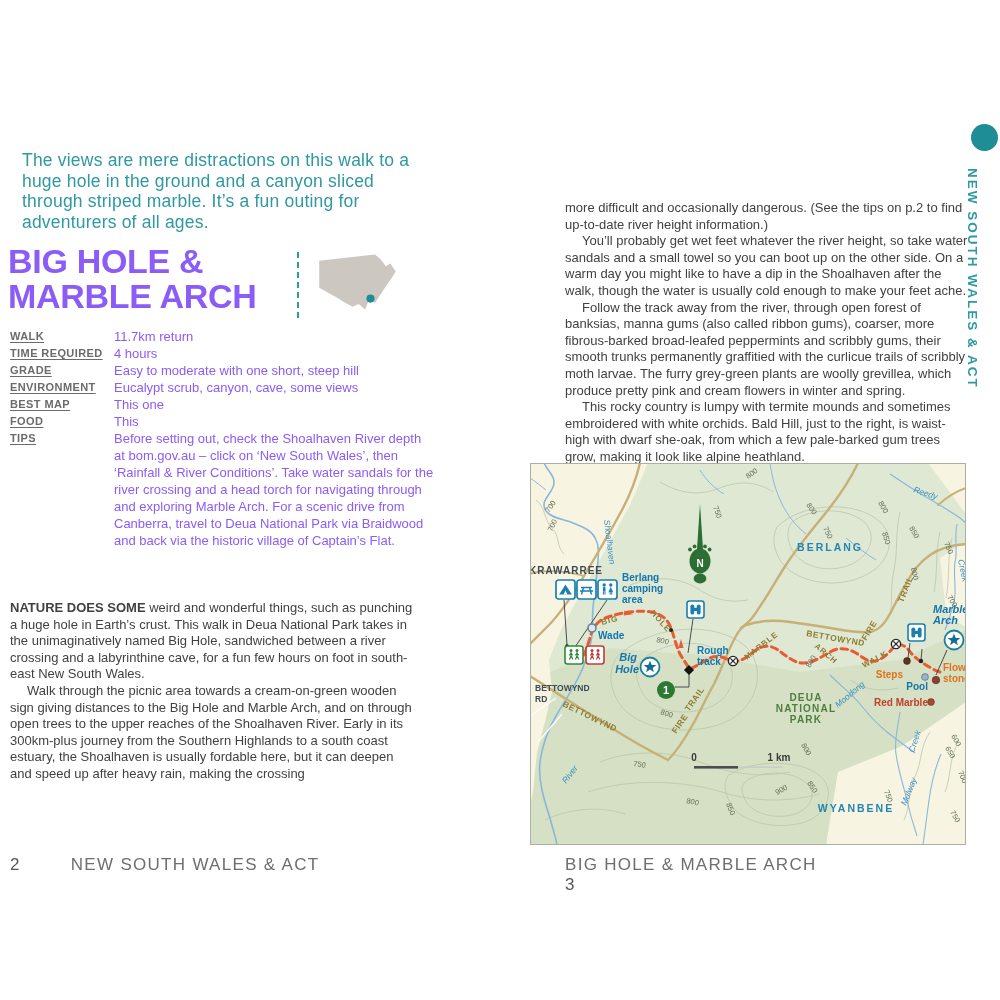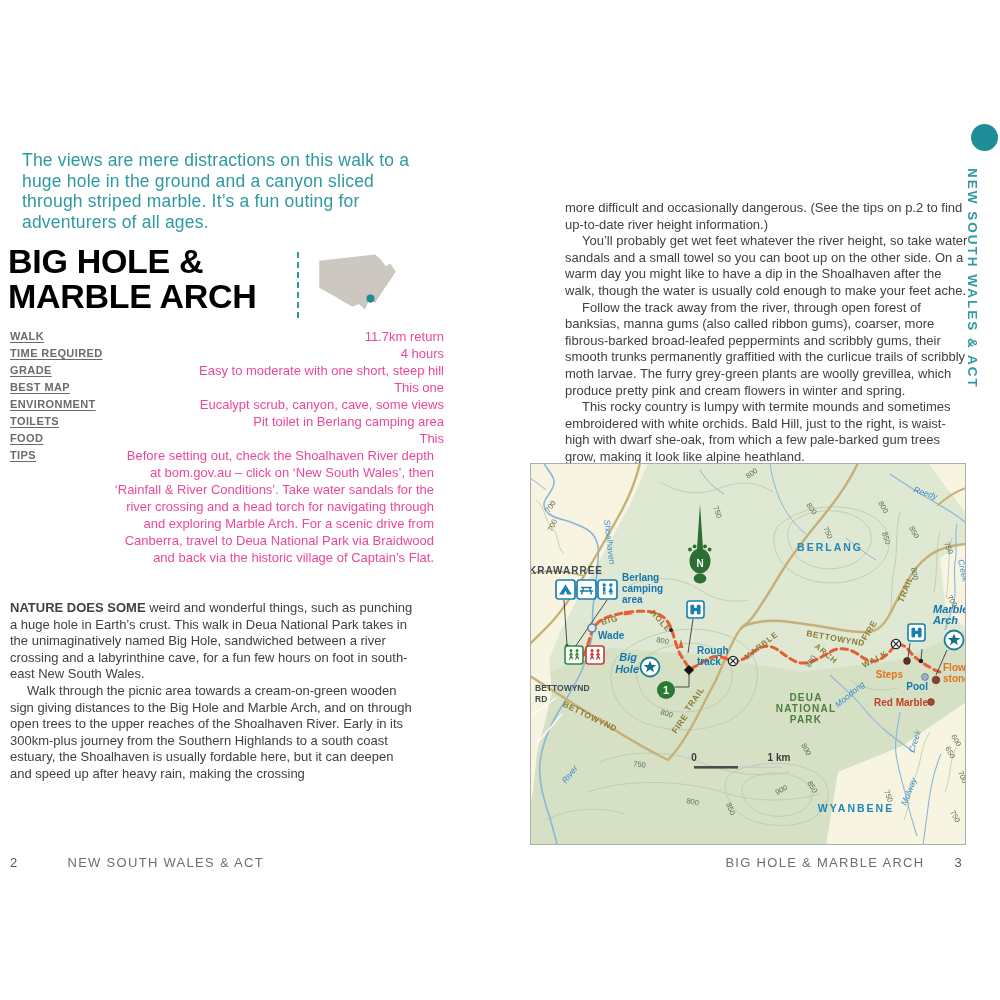--- a/index.html
+++ b/index.html
@@ -1,35 +1,35 @@
 <!DOCTYPE html>
 <html><head>
 <meta charset="utf-8">
 <style>
   html,body{margin:0;padding:0;background:#ffffff;}
   body{width:1000px;height:1000px;position:relative;font-family:"Liberation Sans",sans-serif;overflow:hidden;}
   .abs{position:absolute;}
   
   .intro{left:22px;top:150px;width:400px;font-size:17.5px;line-height:20.6px;color:#2e99a0;letter-spacing:.2px;margin:0;}
-  .title{left:8px;top:244px;width:310px;margin:0;font-size:34px;line-height:35px;font-weight:700;color:#000000;letter-spacing:-.3px;}
+  .title{left:8px;top:244px;width:310px;margin:0;font-size:34px;line-height:35px;font-weight:700;color:#8b5cf6;letter-spacing:-.3px;}
   .divider{left:297px;top:252px;height:66px;width:0;border-left:2.5px dashed #2e99a0;}
   .nsw{left:312px;top:248px;}
   .info{left:10px;top:328px;width:470px;}
   .inforow{display:flex;align-items:flex-start;}
   .lab{width:104px;flex:none;font-size:11px;font-weight:700;letter-spacing:.4px;color:#6b6b6b;text-decoration:underline;text-underline-offset:2px;line-height:17px;}
-  .val{width:330px;font-size:13px;color:#ec4899;line-height:17px;text-align:right;}
+  .val{width:330px;font-size:13px;color:#8b5cf6;line-height:17px;}
   .bodytext{font-size:13px;line-height:16.6px;color:#414141;}
   .bodytext p{margin:0;}
   .bodytext p.ind{text-indent:17px;}
   .bl{left:10px;top:600px;width:404px;}
   .br{left:565px;top:152px;width:404px;margin-top:48px;}
-  .footer{top:855px;font-size:13px;letter-spacing:1.3px;color:#6e6e6e;}
+  .footer{top:855px;font-size:17px;letter-spacing:1.3px;color:#6e6e6e;}
   .fl{left:10px;}
   .fl .sec{margin-left:44px;}
-  .fr{left:565px;width:398px;display:flex;justify-content:flex-end;align-items:baseline;gap:30px;}
+  .fr{left:565px;width:398px;display:flex;justify-content:flex-end;align-items:baseline;flex-direction:column;}
   .pn{color:#585858;}
   
   .tab-circle{left:971px;top:124px;width:27px;height:27px;border-radius:50%;background:#1e8d96;}
   .tab-text{left:965px;top:168px;height:340px;writing-mode:vertical-rl;font-size:13.5px;font-weight:700;letter-spacing:2px;color:#2e99a0;}
   
   .ml{font-family:"Liberation Sans",sans-serif;}
   .ml.loc-dark{font-size:10px;font-weight:700;fill:#3d4a54;letter-spacing:1px;}
   .ml.loc-dark2{font-size:8.5px;font-weight:700;fill:#3d4a54;}
   .ml.loc-blue{font-size:10.5px;font-weight:700;fill:#2285b5;letter-spacing:2px;}
   .ml.park{font-size:10px;font-weight:700;fill:#4e7e3e;letter-spacing:1.2px;}
@@ -69,30 +69,26 @@
       </div>
     <div class="inforow">
         <div class="lab">TIME REQUIRED</div>
         <div class="val">4 hours</div>
       </div>
     <div class="inforow">
         <div class="lab">GRADE</div>
         <div class="val">Easy to moderate with one short, steep hill</div>
       </div>
     <div class="inforow">
+        <div class="lab">ENVIRONMENT</div>
+        <div class="val">Eucalypt scrub, canyon, cave, some views</div>
+      </div>
+    <div class="inforow">
         <div class="lab">BEST MAP</div>
         <div class="val">This one</div>
-      </div>
-    <div class="inforow">
-        <div class="lab">ENVIRONMENT</div>
-        <div class="val">Eucalypt scrub, canyon, cave, some views</div>
-      </div>
-    <div class="inforow">
-        <div class="lab">TOILETS</div>
-        <div class="val">Pit toilet in Berlang camping area</div>
       </div>
     <div class="inforow">
         <div class="lab">FOOD</div>
         <div class="val">This</div>
       </div>
     <div class="inforow">
         <div class="lab">TIPS</div>
         <div class="val" style="width:320px">Before setting out, check the Shoalhaven River depth at bom.gov.au – click on ‘New South Wales’, then ‘Rainfall &amp; River Conditions’. Take water sandals for the river crossing and a head torch for navigating through and exploring Marble Arch. For a scenic drive from Canberra, travel to Deua National Park via Braidwood and back via the historic village of Captain’s Flat.</div>
       </div>
   </div>

